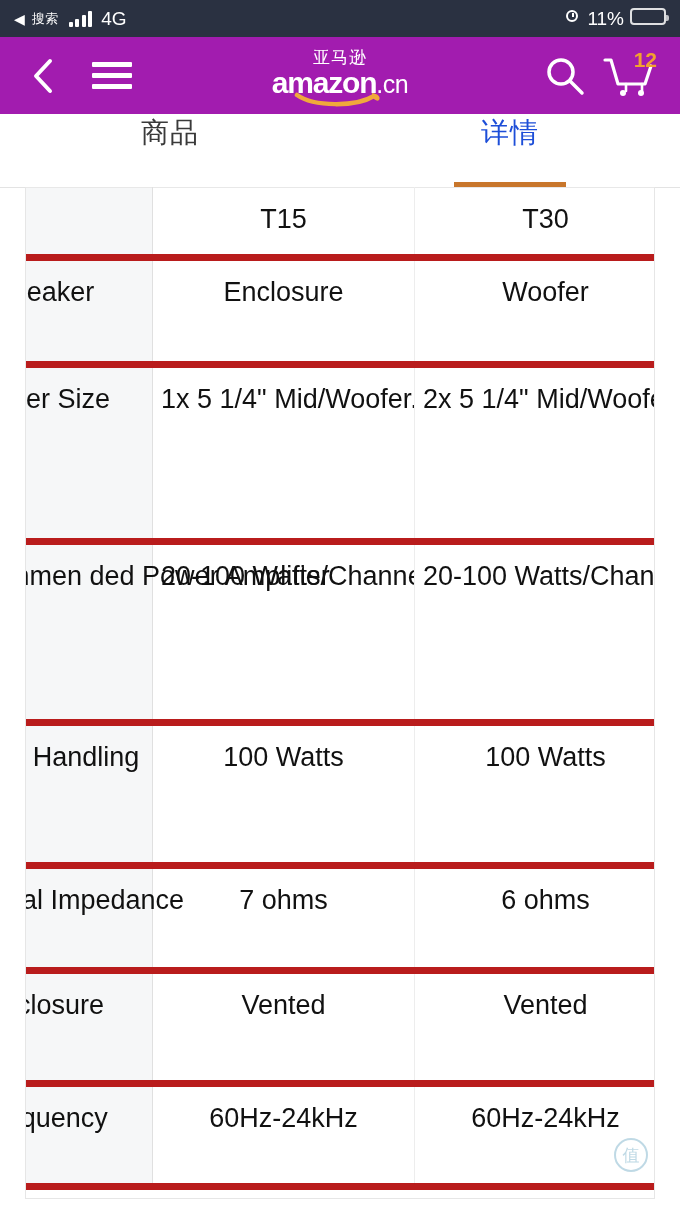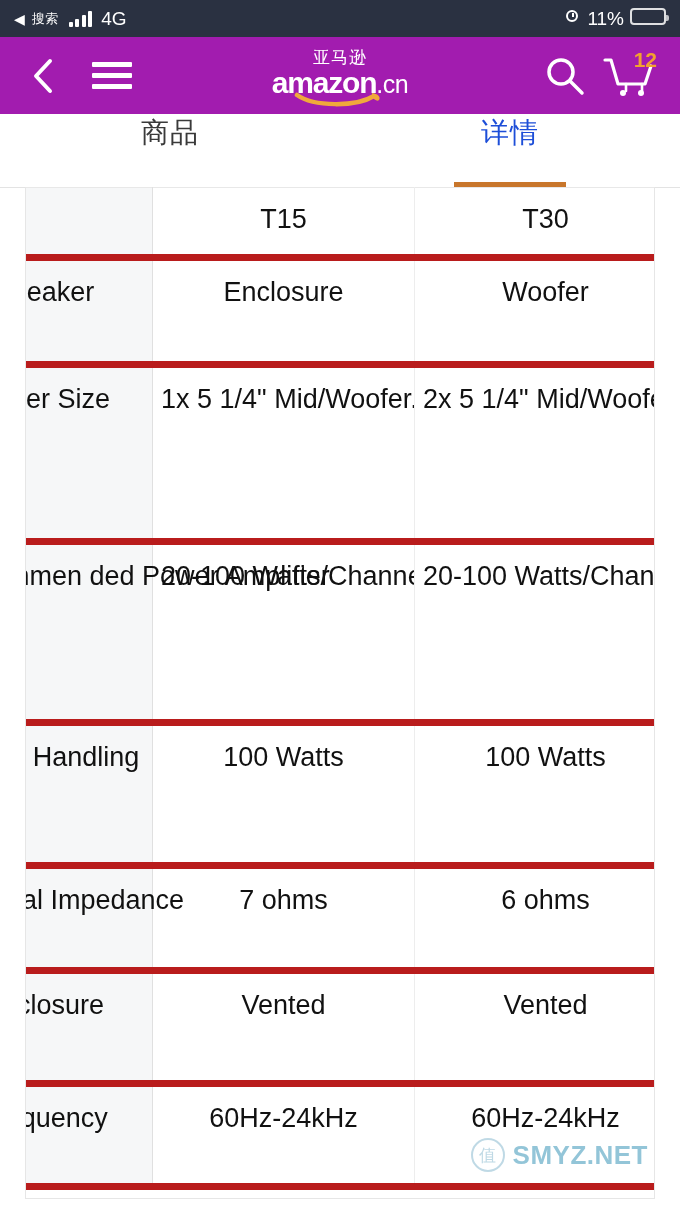--- a/index.html
+++ b/index.html
@@ -462,15 +462,14 @@
           <td class="spec-label">Frequency</td>
           <td class="spec-val">60Hz-24kHz</td>
           <td class="spec-val">60Hz-24kHz</td>
         </tr>
       </tbody>
     </table>
   </div>
 
   <div class="watermark">
     <span class="wm-badge">值</span>
-    <span class="wm-text">SMYZ.NET</span>
   </div>
 </div>
 
 </body></html>

